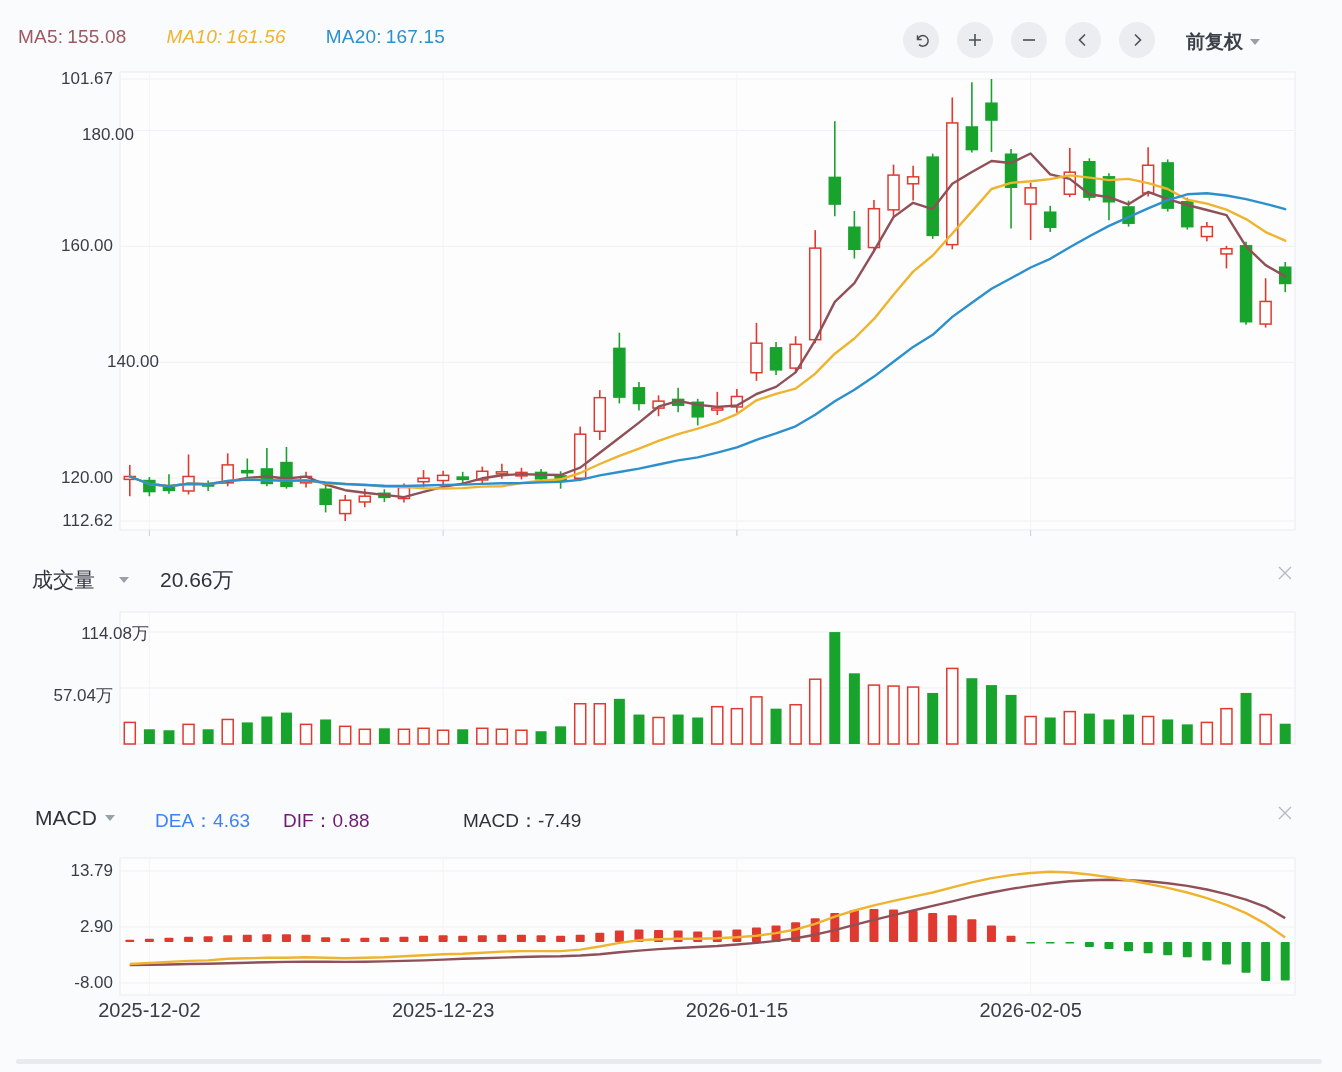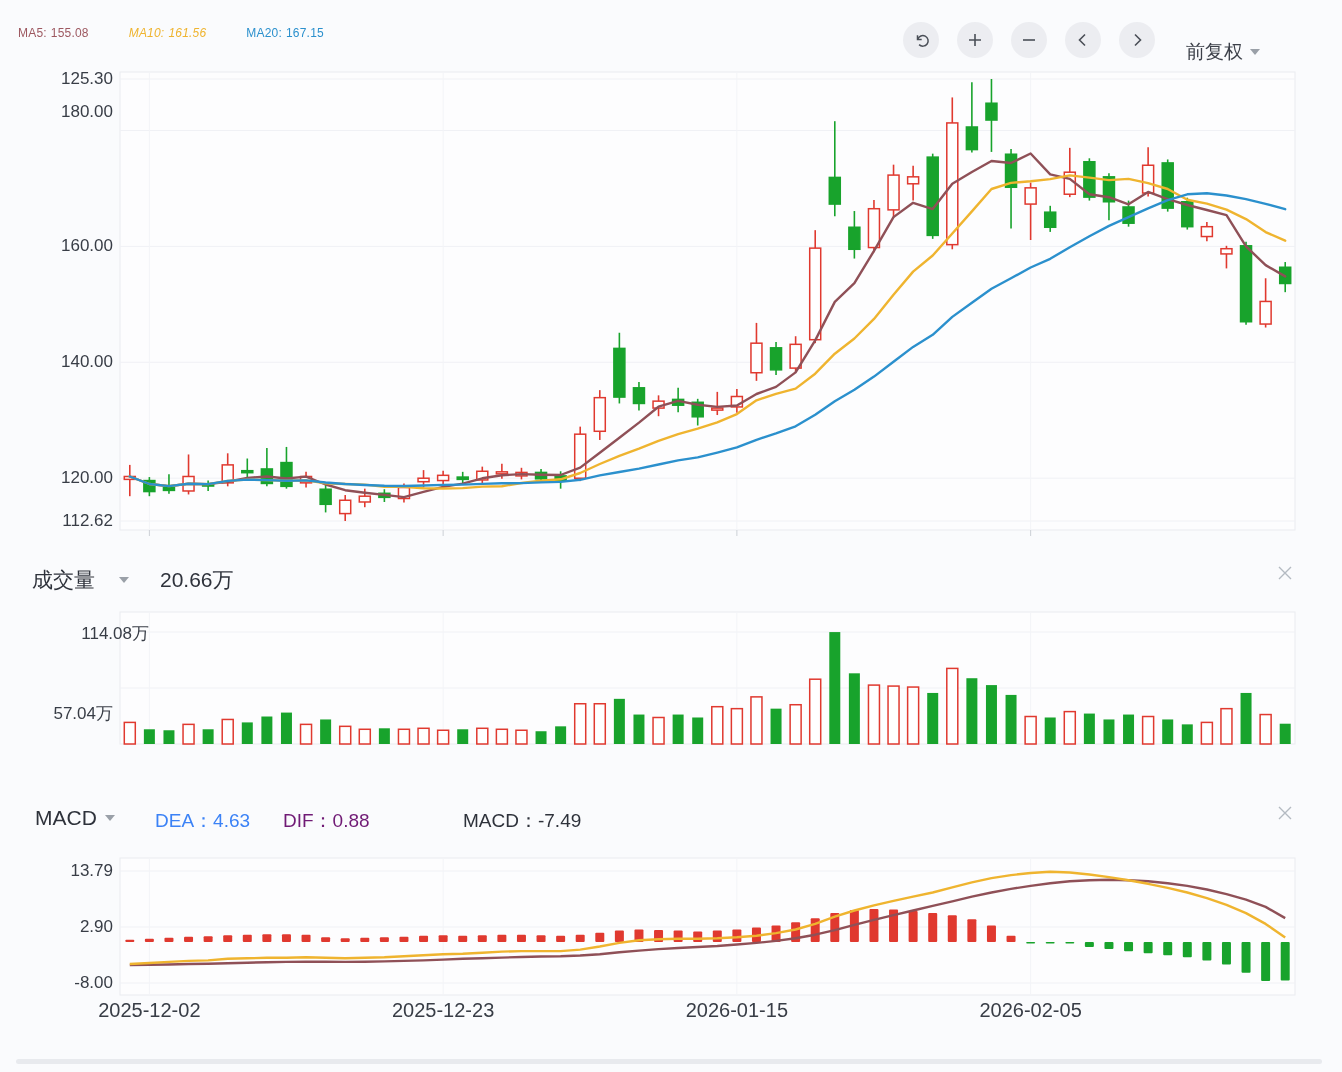--- a/index.html
+++ b/index.html
@@ -3,31 +3,31 @@
 <meta charset="utf-8">
 <style>
   html,body{margin:0;padding:0;}
   body{
     width:1342px;height:1072px;position:relative;overflow:hidden;
     background:#fafbfd;color:#2e323b;
     font-family:"Liberation Sans","DejaVu Sans",sans-serif;
   }
   .abs{position:absolute;}
   
-  .ma-row{left:18px;top:26px;display:flex;gap:36px;font-size:12px;letter-spacing:.2px;}
+  .ma-row{left:18px;top:26px;display:flex;gap:36px;font-size:19px;letter-spacing:.2px;}
   .ma-item span{margin-right:4px;}
   .ma5{color:#9d5860;}
   .ma10{color:#efb42f;font-style:italic;}
   .ma20{color:#2b90cd;}
   
   .ctrls{left:903px;top:22px;display:flex;gap:18px;align-items:center;}
   .ctrl-btn{width:36px;height:36px;border-radius:50%;background:#ecedf1;
     display:flex;align-items:center;justify-content:center;cursor:pointer;}
   .ctrl-btn svg{display:block;}
-  .adjust{left:1186px;top:39px;font-size:19px;color:#3c4049;display:flex;align-items:center;gap:7px;cursor:pointer;}
+  .adjust{left:1186px;top:29px;font-size:19px;color:#3c4049;display:flex;align-items:center;gap:7px;cursor:pointer;font-weight:bold;}
   .caret{width:0;height:0;border-left:5px solid transparent;border-right:5px solid transparent;
     border-top:6px solid #9aa0a8;display:inline-block;}
   
   .vol-title{left:32px;top:566px;font-size:21px;display:flex;align-items:center;gap:24px;}
   .vol-value{left:160px;top:566px;font-size:21px;}
   .macd-title{left:35px;top:806px;font-size:21px;display:flex;align-items:center;gap:8px;}
   .macd-dea{left:155px;top:808px;font-size:19px;color:#3b82f6;}
   .macd-dif{left:283px;top:808px;font-size:19px;color:#701a75;}
   .macd-macd{left:463px;top:808px;font-size:19px;color:#2e323b;}
   .close-btn{width:26px;height:26px;display:flex;align-items:center;justify-content:center;cursor:pointer;}
@@ -415,27 +415,27 @@
   <span>MACD：</span><span>-7.49</span>
 </div>
 <div class="abs close-btn" style="left:1272px;top:802px;">
   <span><svg width="20" height="20" viewBox="0 0 20 20">
         <path d="M4 4 16 16 M16 4 4 16" stroke="#b4bac2" stroke-width="1.4" fill="none"></path>
       </svg></span>
 </div>
 
 <div class="abs hscroll"></div>
 
-<div class="axis-label " style="top: 69px;">125.30</div>
-<div class="axis-label " style="top: 102px;">180.00</div>
+<div class="axis-label " style="top: 69px;">101.67</div>
+<div class="axis-label " style="top: 125px; padding-left: 21px;">180.00</div>
 <div class="axis-label " style="top: 236.387px;">160.00</div>
-<div class="axis-label " style="top: 352.307px;">140.00</div>
+<div class="axis-label " style="top: 352.307px; padding-left: 46px;">140.00</div>
 <div class="axis-label " style="top: 468.226px;">120.00</div>
 <div class="axis-label " style="top: 511px;">112.62</div>
 <div class="axis-label vaxis-label" style="top: 622px; padding-left: 36px;">114.08万</div>
-<div class="axis-label vaxis-label" style="top: 702px;">57.04万</div>
+<div class="axis-label vaxis-label" style="top: 684px;">57.04万</div>
 <div class="axis-label vaxis-label" style="top: 861px;">13.79</div>
 <div class="axis-label vaxis-label" style="top: 916.974px;">2.90</div>
 <div class="axis-label vaxis-label" style="top: 973px;">-8.00</div>
 <div class="date-label" style="left: 79.375px;">2025-12-02</div>
 <div class="date-label" style="left: 373.125px;">2025-12-23</div>
 <div class="date-label" style="left: 666.875px;">2026-01-15</div>
 <div class="date-label" style="left: 960.625px;">2026-02-05</div>
 
 </body></html>

